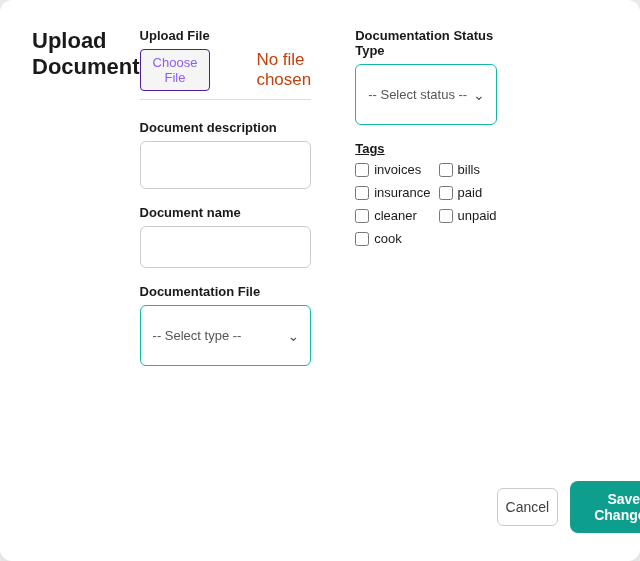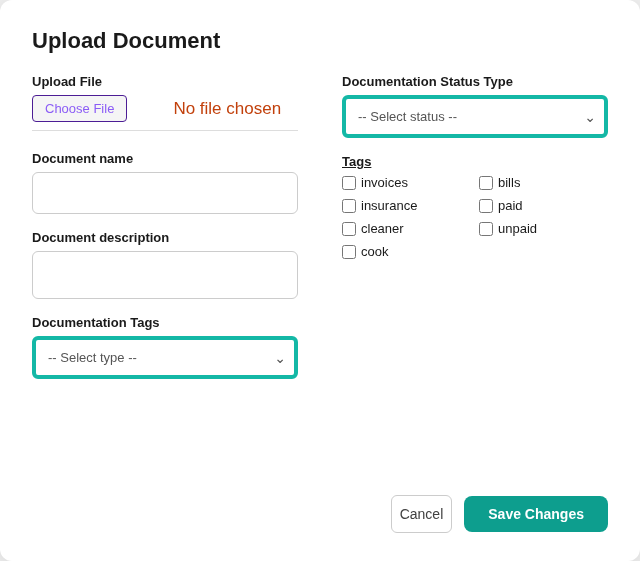--- a/index.html
+++ b/index.html
@@ -12,21 +12,20 @@
       min-height: 100vh;
     }
     .dialog {
       background: #fff;
       border-radius: 12px;
       padding: 28px 32px 28px 32px;
       width: 640px;
       min-height: 561px;
       box-shadow: 0 4px 24px rgba(0,0,0,0.12);
       display: flex;
-      flex-direction: column;
     }
     .dialog-title {
       font-size: 22px;
       font-weight: 700;
       color: #1a1a1a;
       margin-bottom: 20px;
     }
     .form-row {
       display: flex;
       gap: 24px;
@@ -78,22 +77,22 @@
       padding: 8px 10px;
       border: 1px solid #ccc;
       border-radius: 6px;
       font-size: 13px;
       color: #1a1a1a;
       outline: none;
       min-height: 42px;
     }
     .select-input {
       width: 100%;
-      padding: 10px 12px;
-      border: 4px solid #14b8a6;
+      padding: 22px 12px;
+      border: 1px solid #14b8a6;
       border-radius: 6px;
       font-size: 13px;
       color: #555;
       appearance: none;
       background: #fff;
       cursor: pointer;
       outline: none;
     }
     .select-wrapper {
       position: relative;
@@ -178,31 +177,31 @@
 
       <div class="field-group upload-file-section">
         <div class="field-label">Upload File</div>
         <div class="file-upload-row">
           <button class="choose-file-btn">Choose File</button>
           <span class="no-file-text">No file chosen</span>
         </div>
       </div>
 
       <div class="field-group">
+        <div class="field-label">Document description</div>
+        <input type="text" class="text-input" style="min-height: 48px;">
+      </div>
+
+      <div class="field-group">
         <div class="field-label">Document name</div>
         <input type="text" class="text-input" style="">
       </div>
 
       <div class="field-group">
-        <div class="field-label">Document description</div>
-        <input type="text" class="text-input" style="min-height: 48px;">
-      </div>
-
-      <div class="field-group">
-        <div class="field-label">Documentation Tags</div>
+        <div class="field-label">Documentation File</div>
         <div class="select-wrapper">
           <select class="select-input">
             <option value="">-- Select type --</option>
           </select>
           <span class="chevron">⌄</span>
         </div>
       </div>
     </div>
 
     <div class="form-col-right">

